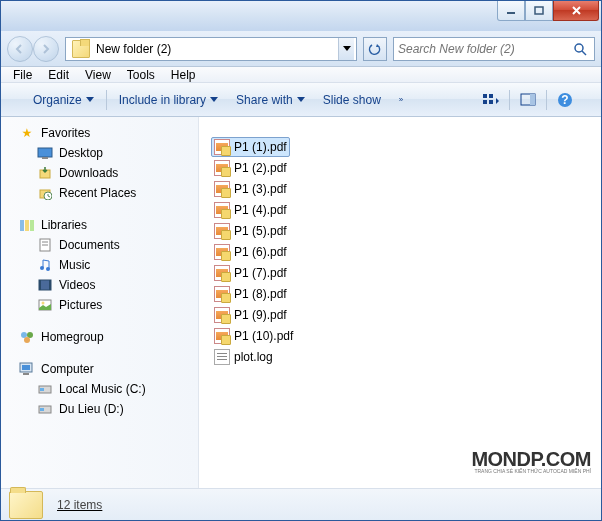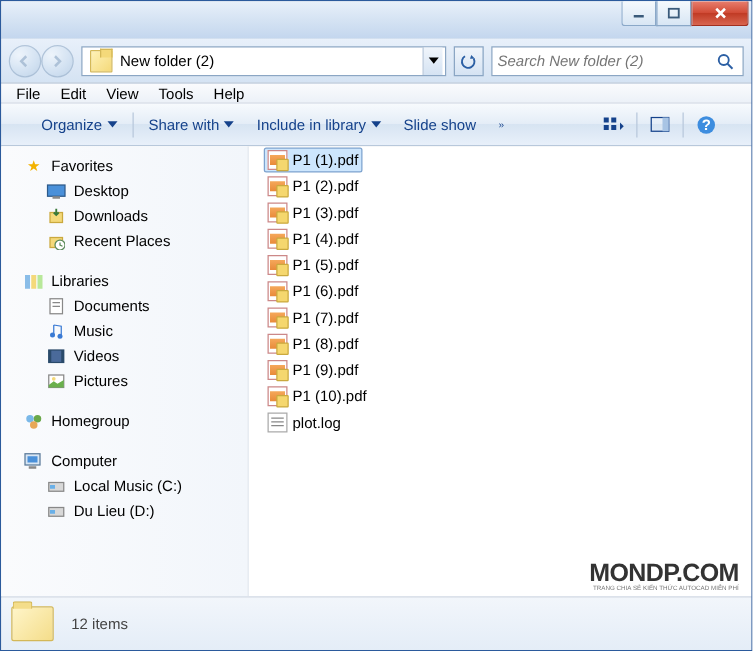--- a/index.html
+++ b/index.html
@@ -39,31 +39,31 @@
 .chev { font-size: 8px; color: #15428b; }
 
 .content { flex: 1; display: flex; overflow: hidden; background: #fff; }
 .nav-pane { width: 198px; border-right: 1px solid #e0e6ee; padding: 6px 0; overflow-y: auto; background: linear-gradient(to right, #fafbfd, #f2f6fb); }
 .nav-group { margin-bottom: 12px; }
 .nav-header { display: flex; align-items: center; padding: 2px 6px 2px 18px; gap: 6px; cursor: default; }
 .nav-header .icon { width: 16px; height: 16px; display: flex; align-items: center; justify-content: center; }
 .nav-item { display: flex; align-items: center; padding: 2px 6px 2px 36px; gap: 6px; cursor: default; }
 .nav-item .icon { width: 16px; height: 16px; display: flex; align-items: center; justify-content: center; }
 
-.file-pane { flex: 1; padding: 1px 12px; overflow-y: auto; }
+.file-pane { flex: 1; padding: 20px 12px; overflow-y: auto; }
 .file-item { display: flex; align-items: center; gap: 4px; padding: 1px 2px; margin-bottom: 1px; width: fit-content; border: 1px solid transparent; border-radius: 2px; cursor: default; }
 .file-item.selected { background: #cde6fd; border-color: #7da2ce; }
 .file-icon { width: 16px; height: 16px; position: relative; flex-shrink: 0; }
 .pdf-icon { background: #fff; border: 1px solid #c88; }
 .pdf-icon::before { content: ""; position: absolute; left: 1px; right: 1px; top: 3px; height: 8px; background: linear-gradient(to bottom, #f5a85a, #e88a3a); }
 .pdf-icon::after { content: ""; position: absolute; right: -2px; bottom: -2px; width: 8px; height: 8px; background: #f5d76e; border: 1px solid #caa93e; border-radius: 1px; }
 .log-icon { background: #fff; border: 1px solid #aaa; }
 .log-icon::before { content: ""; position: absolute; left: 2px; right: 2px; top: 3px; height: 1px; background: #888; box-shadow: 0 3px 0 #888, 0 6px 0 #888; }
 
-.statusbar { height: 43px; background: linear-gradient(to bottom, #f2f6fb, #e4edf7); border-top: 1px solid #d8e0eb; display: flex; align-items: center; padding: 0 8px; gap: 14px; }
+.statusbar { height: 32px; background: linear-gradient(to bottom, #f2f6fb, #e4edf7); border-top: 1px solid #d8e0eb; display: flex; align-items: center; padding: 0 8px; gap: 14px; text-decoration: underline; }
 .status-folder { width: 34px; height: 28px; background: linear-gradient(135deg, #fff5c9, #f4dd8a); border: 1px solid #d4b858; border-radius: 2px; position: relative; }
 .status-folder::before { content: ""; position: absolute; top: -5px; left: 0; width: 14px; height: 5px; background: #f4dd8a; border: 1px solid #d4b858; border-bottom: none; border-radius: 2px 2px 0 0; }
 .status-text { color: #444; }
 
 .watermark { position: absolute; right: 10px; bottom: 46px; font-size: 10px; color: #333; text-align: right; line-height: 1; pointer-events: none; }
 .watermark .big { font-size: 20px; font-weight: bold; letter-spacing: -0.5px; }
 .watermark .small { font-size: 5px; color: #777; }
 
 .star { color: #f3b200; }
 .drop-tri { width: 0; height: 0; border-left: 4px solid transparent; border-right: 4px solid transparent; border-top: 5px solid #15428b; display: inline-block; }
@@ -138,25 +138,25 @@
     <div class="menu-item">Help</div>
   </div>
 
   <div class="toolbar">
     <div class="tool-btn">
       <span>Organize</span>
       <span class="drop-tri"></span>
     </div>
     <div class="tool-sep"></div>
     <div class="tool-btn">
+      <span>Include in library</span>
+      <span class="drop-tri"></span>
+    </div>
+    <div class="tool-btn">
       <span>Share with</span>
-      <span class="drop-tri"></span>
-    </div>
-    <div class="tool-btn">
-      <span>Include in library</span>
       <span class="drop-tri"></span>
     </div>
     <div class="tool-btn">
       <span>Slide show</span>
     </div>
     <div class="tool-btn">
       <span class="chev">»</span>
     </div>
     <div class="tool-right">
       <div class="tool-icon-btn">

